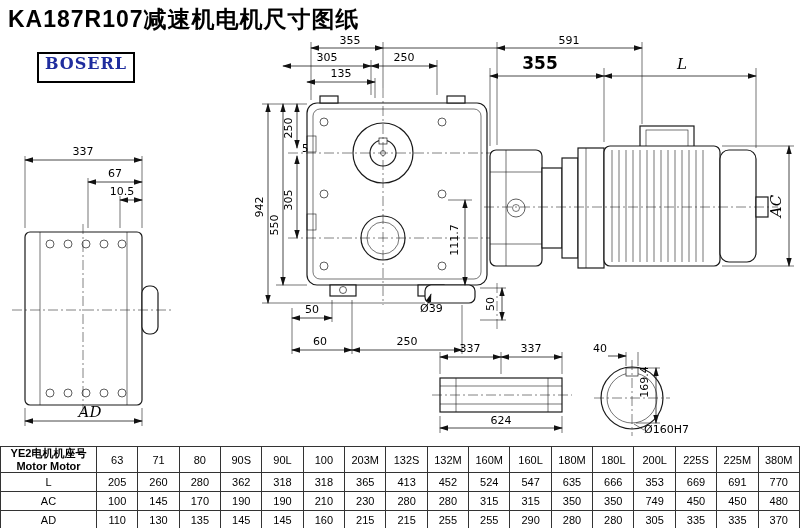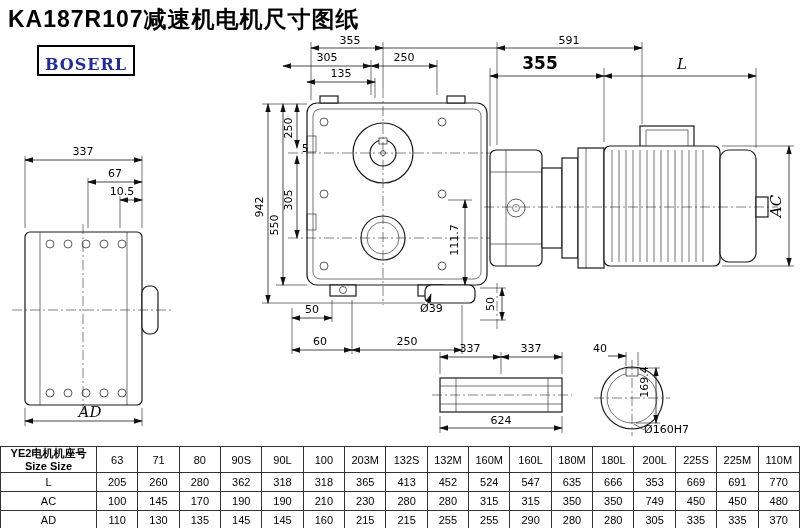--- a/index.html
+++ b/index.html
@@ -1,21 +1,21 @@
 <!DOCTYPE html>
 <html><head>
 <meta charset="utf-8">
 <style>
   html,body{margin:0;padding:0;}
   body{width:800px;height:528px;position:relative;background:#fff;overflow:hidden;
        font-family:"Liberation Sans",sans-serif;color:#000;}
   .page-title{position:absolute;left:8px;top:4px;font-size:23px;font-weight:bold;
               letter-spacing:1px;white-space:nowrap;}
-  .logo-box{position:absolute;left:37px;top:45px;width:94px;height:27px;border:2px solid #000;
-            display:flex;align-items:flex-end;justify-content:center;}
+  .logo-box{position:absolute;left:37px;top:52px;width:94px;height:27px;border:2px solid #000;
+            display:flex;align-items:flex-start;justify-content:center;}
   .logo-text{font-family:"DejaVu Serif",serif;font-weight:bold;font-size:16px;color:#1f2d9e;
              letter-spacing:1px;}
   svg.drawing{position:absolute;left:0;top:0;}
   .ln{stroke:#1a1a1a;stroke-width:1.2;fill:none;}
   .lnf{stroke:#1a1a1a;stroke-width:1.2;fill:#fff;}
   .thin{stroke:#1a1a1a;stroke-width:0.6;fill:none;}
   .thinf{stroke:#1a1a1a;stroke-width:0.7;fill:#fff;}
   .dim{stroke:#1a1a1a;stroke-width:0.8;fill:none;}
   .cl{stroke:#1a1a1a;stroke-width:0.55;fill:none;stroke-dasharray:10 3 2 3;}
   .dt{font:11px "DejaVu Sans",sans-serif;fill:#000;}
@@ -264,39 +264,39 @@
       <col>
       <col>
       <col>
       <col>
       <col>
   </colgroup>
   <tbody>
   <tr class="hdr">
     <td class="corner">
       <div>YE2电机机座号</div>
-      <div>Size Size</div>
+      <div>Motor Motor</div>
     </td>
     <td>63</td>
     <td>71</td>
     <td>80</td>
     <td>90S</td>
     <td>90L</td>
     <td>100</td>
     <td>203M</td>
     <td>132S</td>
     <td>132M</td>
     <td>160M</td>
     <td>160L</td>
     <td>180M</td>
     <td>180L</td>
     <td>200L</td>
     <td>225S</td>
     <td>225M</td>
-    <td>110M</td>
+    <td>380M</td>
   </tr>
   <tr>
     <td>L</td>
     <td>205</td>
     <td>260</td>
     <td>280</td>
     <td>362</td>
     <td>318</td>
     <td>318</td>
     <td>365</td>

